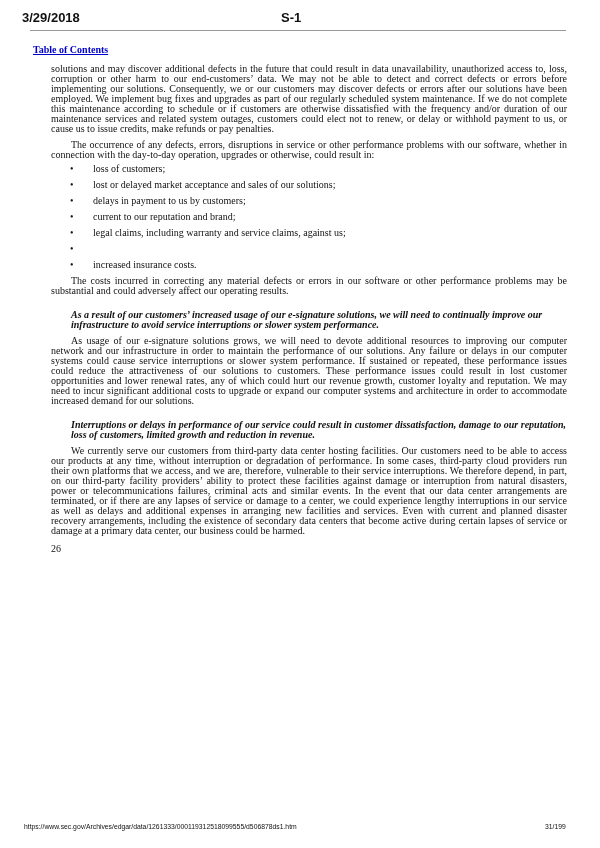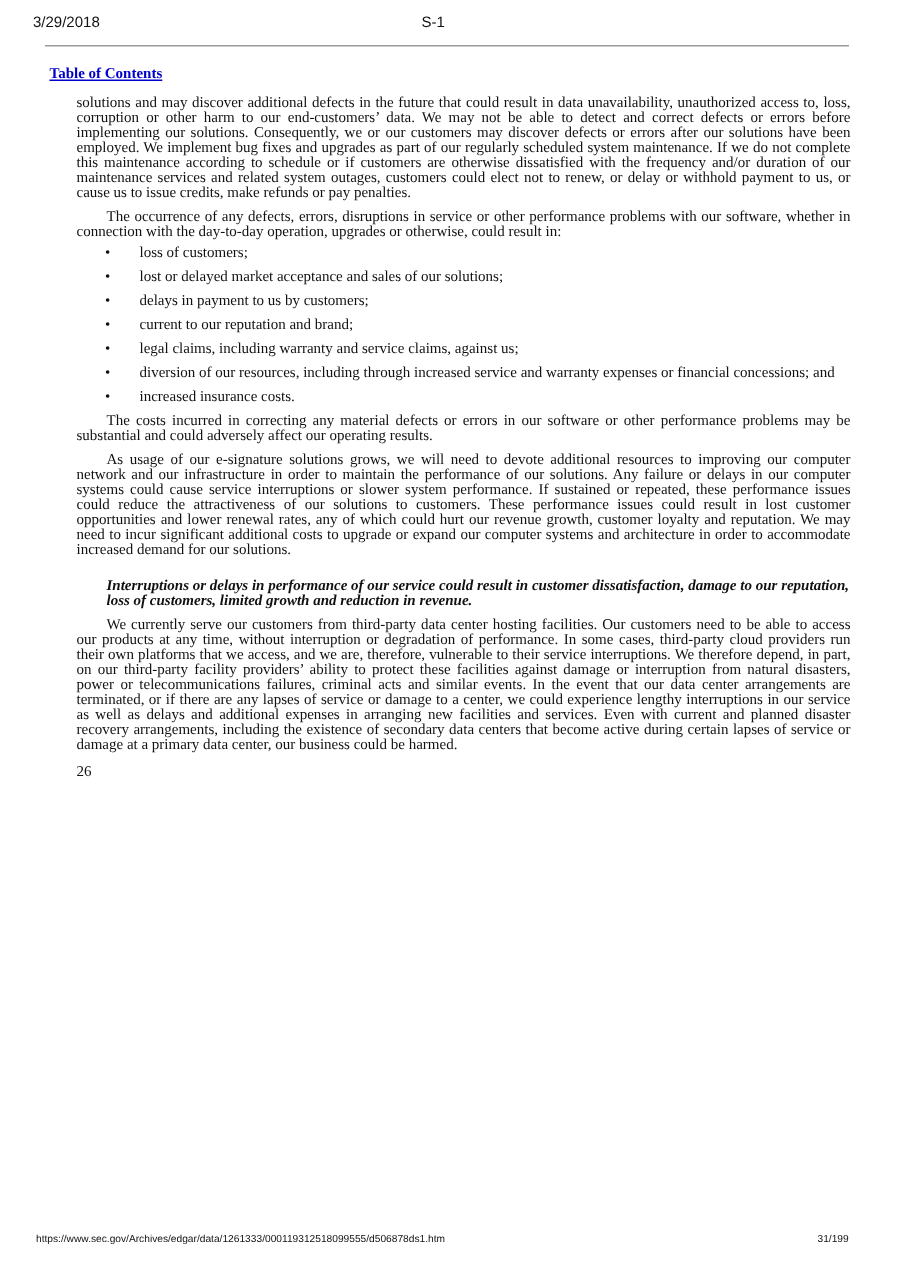--- a/index.html
+++ b/index.html
@@ -1,17 +1,17 @@
 <!DOCTYPE html>
 <html><head>
   <meta charset="utf-8">
   <style>
     html, body { margin: 0; padding: 0; background: #ffffff; }
     body { width: 600px; height: 848px; position: relative; overflow: hidden; }
-    .hdr { position: absolute; top: 10px; font-family: "Liberation Sans", sans-serif; font-size: 10px; color: #111; }
+    .hdr { position: absolute; top: 10px; font-family: "Liberation Sans", sans-serif; font-size: 13px; color: #111; font-weight: bold; }
     .hdr-date { left: 22px; }
     .hdr-title { left: 281px; }
     .hrule { position: absolute; top: 30px; left: 30px; width: 536px; height: 0; border-top: 1px solid #9a9a9a; }
     .toc { position: absolute; top: 44px; left: 33px; font-family: "Liberation Serif", serif; font-size: 10px; font-weight: bold; color: #0000cc; text-decoration: underline; }
     .content { position: absolute; top: 64px; left: 51px; width: 516px; font-family: "Liberation Serif", serif; font-size: 10px; line-height: 10px; color: #111; }
     .content p { margin: 0; text-align: justify; }
     .indent { text-indent: 20px; }
     .para-gap { margin-top: 6px !important; }
     .bullets { list-style: none; margin: 4px 0 0 0; padding: 0; }
     .bullets li { position: relative; padding-left: 42px; height: 10px; margin-bottom: 6px; }
@@ -35,26 +35,27 @@
 <div class="content">
   <p>solutions and may discover additional defects in the future that could result in data unavailability, unauthorized access to, loss, corruption or other harm to our end-customers’ data. We may not be able to detect and correct defects or errors before implementing our solutions. Consequently, we or our customers may discover defects or errors after our solutions have been employed. We implement bug fixes and upgrades as part of our regularly scheduled system maintenance. If we do not complete this maintenance according to schedule or if customers are otherwise dissatisfied with the frequency and/or duration of our maintenance services and related system outages, customers could elect not to renew, or delay or withhold payment to us, or cause us to issue credits, make refunds or pay penalties.</p>
   <p class="indent para-gap">The occurrence of any defects, errors, disruptions in service or other performance problems with our software, whether in connection with the day-to-day operation, upgrades or otherwise, could result in:</p>
 
   <ul class="bullets">
     <li><span class="dot">•</span><span>loss of customers;</span></li>
     <li><span class="dot">•</span><span>lost or delayed market acceptance and sales of our solutions;</span></li>
     <li><span class="dot">•</span><span>delays in payment to us by customers;</span></li>
     <li><span class="dot">•</span><span>current to our reputation and brand;</span></li>
     <li><span class="dot">•</span><span>legal claims, including warranty and service claims, against us;</span></li>
-    <li><span class="dot">•</span><span>diversion of our resources, including through increased service and warranty expenses or financial concessions; and</span></li>
+    <li><span class="dot">•</span></li>
     <li><span class="dot">•</span><span>increased insurance costs.</span></li>
   </ul>
 
   <p class="indent">The costs incurred in correcting any material defects or errors in our software or other performance problems may be substantial and could adversely affect our operating results.</p>
 
+  <p class="heading h-gap">As a result of our customers’ increased usage of our e-signature solutions, we will need to continually improve our infrastructure to avoid service interruptions or slower system performance.</p>
   <p class="indent para-gap">As usage of our e-signature solutions grows, we will need to devote additional resources to improving our computer network and our infrastructure in order to maintain the performance of our solutions. Any failure or delays in our computer systems could cause service interruptions or slower system performance. If sustained or repeated, these performance issues could reduce the attractiveness of our solutions to customers. These performance issues could result in lost customer opportunities and lower renewal rates, any of which could hurt our revenue growth, customer loyalty and reputation. We may need to incur significant additional costs to upgrade or expand our computer systems and architecture in order to accommodate increased demand for our solutions.</p>
 
   <p class="heading h-gap">Interruptions or delays in performance of our service could result in customer dissatisfaction, damage to our reputation, loss of customers, limited growth and reduction in revenue.</p>
   <p class="indent para-gap">We currently serve our customers from third-party data center hosting facilities. Our customers need to be able to access our products at any time, without interruption or degradation of performance. In some cases, third-party cloud providers run their own platforms that we access, and we are, therefore, vulnerable to their service interruptions. We therefore depend, in part, on our third-party facility providers’ ability to protect these facilities against damage or interruption from natural disasters, power or telecommunications failures, criminal acts and similar events. In the event that our data center arrangements are terminated, or if there are any lapses of service or damage to a center, we could experience lengthy interruptions in our service as well as delays and additional expenses in arranging new facilities and services. Even with current and planned disaster recovery arrangements, including the existence of secondary data centers that become active during certain lapses of service or damage at a primary data center, our business could be harmed.</p>
 
   <p class="page-num">26</p>
 </div>
 
 <div class="ftr ftr-url">https://www.sec.gov/Archives/edgar/data/1261333/000119312518099555/d506878ds1.htm</div>
 <div class="ftr ftr-page">31/199</div>

